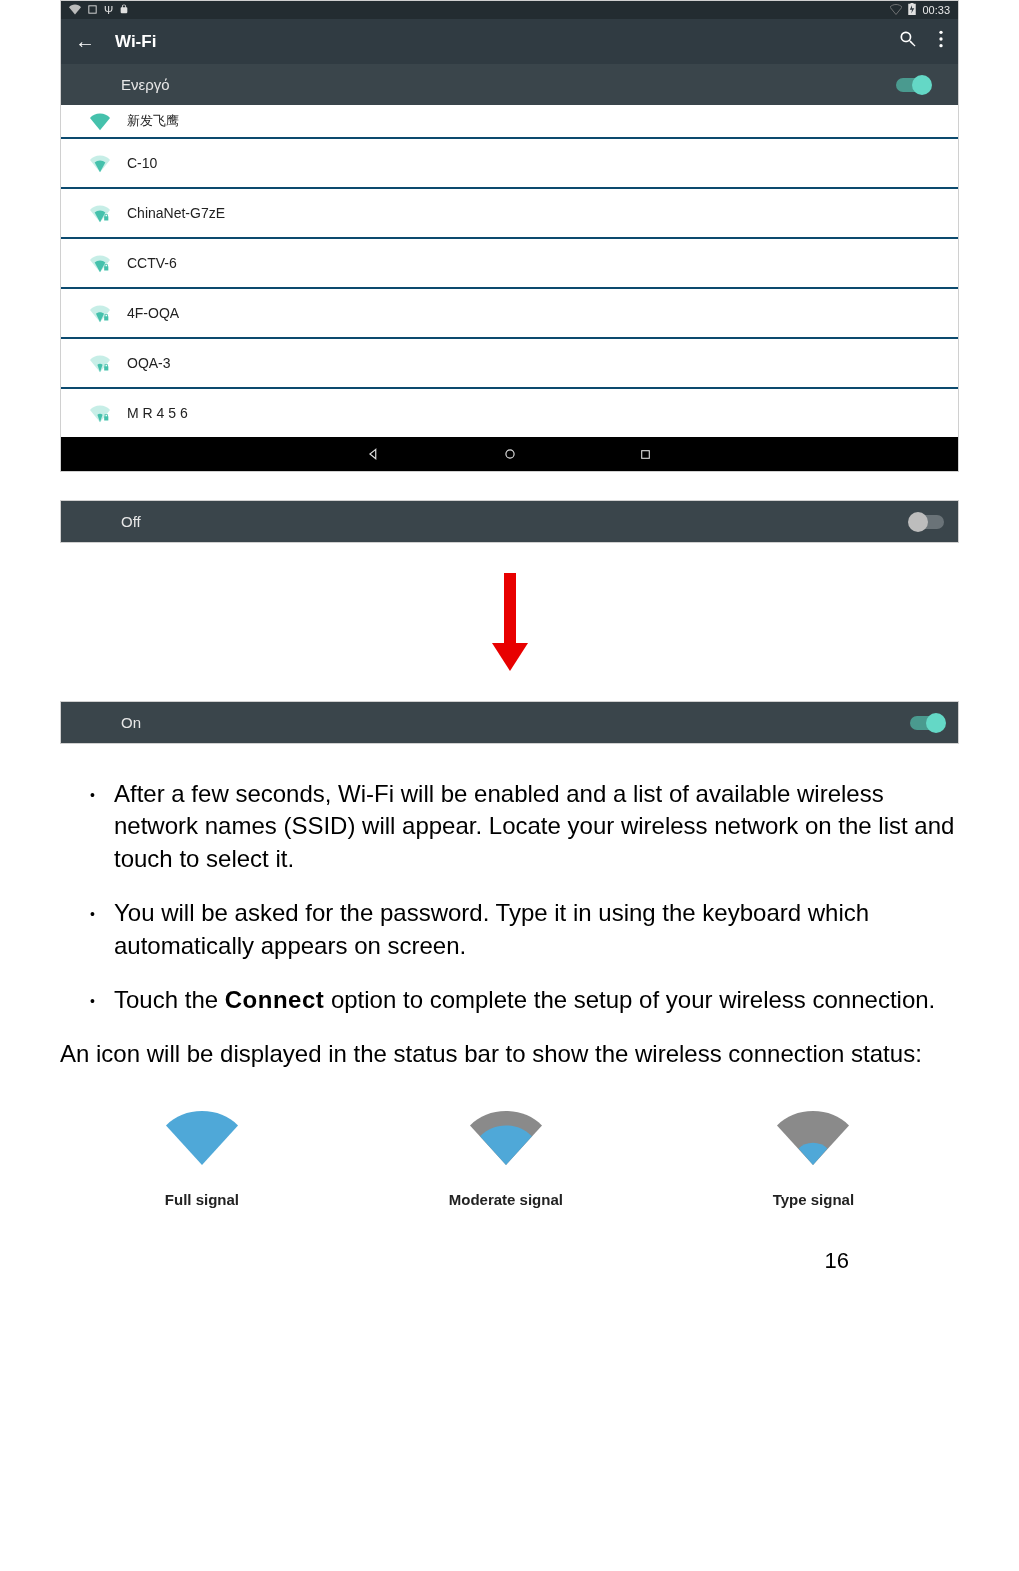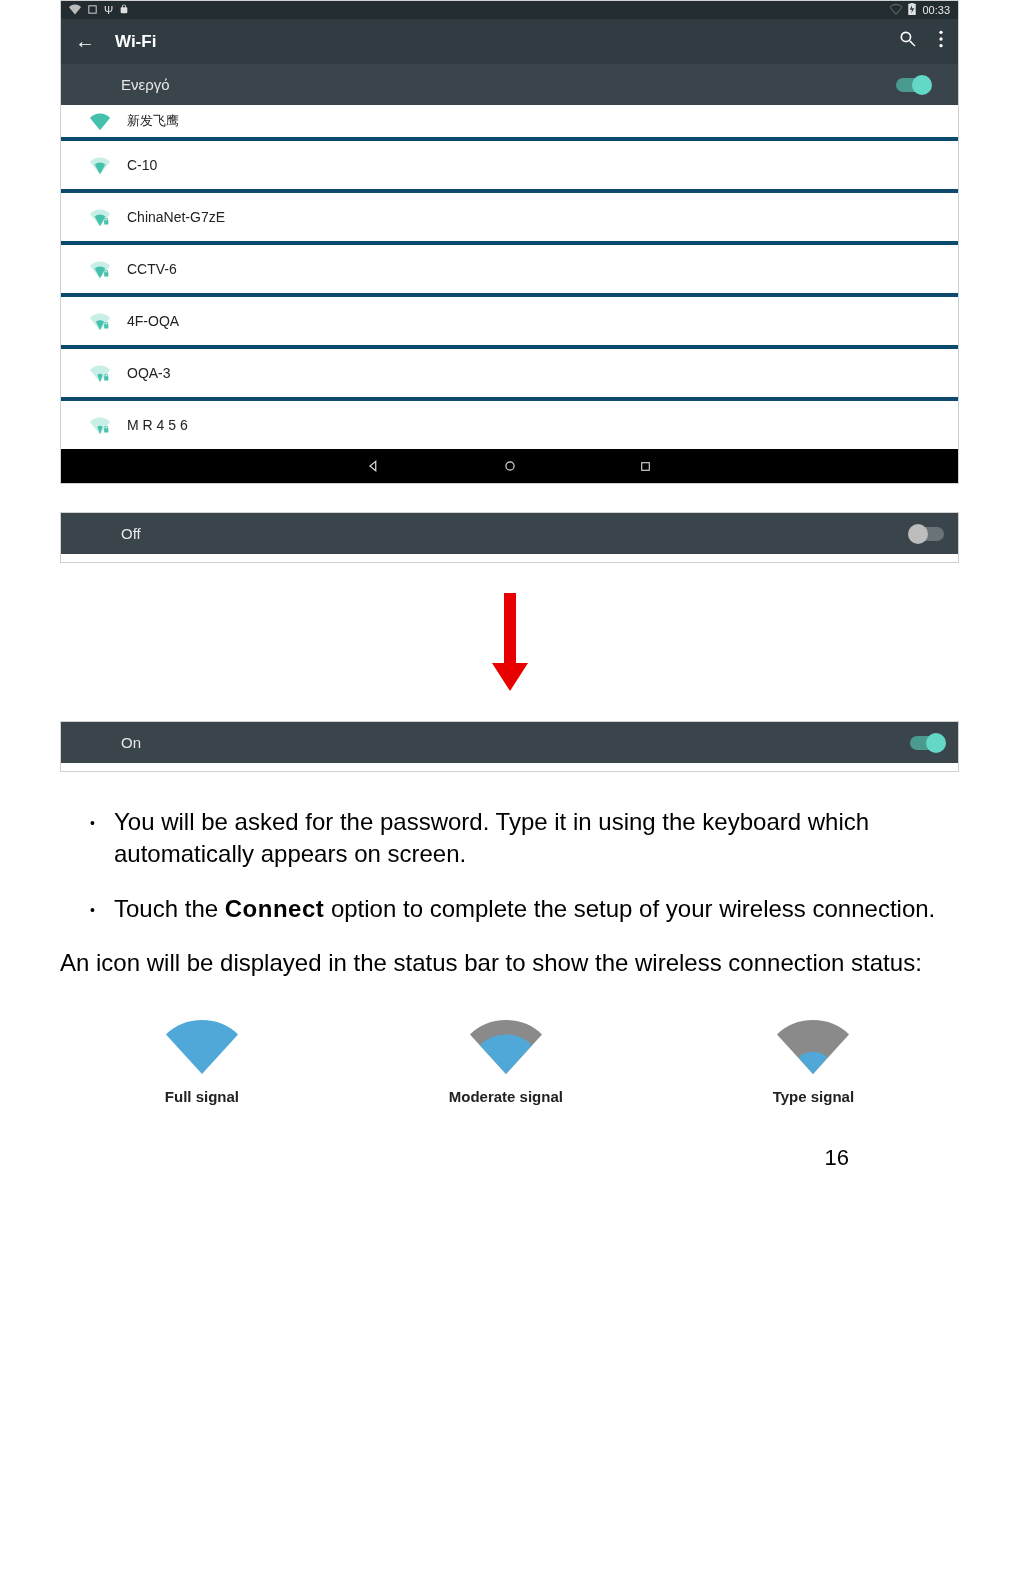--- a/index.html
+++ b/index.html
@@ -18,48 +18,48 @@
 
   .toggle-row { background: #3a454b; color: #e7e7e7; display: flex; align-items: center; padding: 12px 28px 12px 60px; font-size: 15px; }
   .toggle-row .label { flex: 1; }
   .switch { width: 34px; height: 14px; border-radius: 10px; position: relative; }
   .switch.on { background: #4a9a8f; }
   .switch.on::after { content: ""; position: absolute; right: -2px; top: -3px; width: 20px; height: 20px; border-radius: 50%; background: #64d8c6; }
   .switch.off { background: #6a7378; }
   .switch.off::after { content: ""; position: absolute; left: -2px; top: -3px; width: 20px; height: 20px; border-radius: 50%; background: #bdbdbd; }
 
   .net-list { background: #fff; }
-  .net-row { display: flex; align-items: center; padding: 14px 14px 14px 12px; border-bottom: 4px solid #0c4a6e; font-size: 14px; color: #222; }
+  .net-row { display: flex; align-items: center; padding: 14px 14px 14px 12px; border-bottom: 2px solid #0c4a6e; font-size: 14px; color: #222; }
   .net-row:last-child { border-bottom: none; }
   .net-row .nicon { width: 54px; display: flex; justify-content: center; }
   .net-row .ssid { flex: 1; }
 
   .wifi-svg { width: 20px; height: 20px; }
 
   .system-bar { background: #000; display: flex; justify-content: center; gap: 120px; align-items: center; padding: 9px 0; }
   .sysbtn { width: 16px; height: 16px; display: inline-flex; align-items: center; justify-content: center; color: #e0e0e0; font-size: 14px; }
 
-  .state-bar { background: #3a454b; color: #e7e7e7; display: flex; align-items: center; padding: 12px 14px 12px 60px; font-size: 15px; margin-bottom: 8px; }
+  .state-bar { background: #3a454b; color: #e7e7e7; display: flex; align-items: center; padding: 12px 14px 12px 60px; font-size: 15px; margin-bottom: 0; }
   .state-bar .label { flex: 1; }
   .state-wrap { border: 1px solid #d0d0d0; margin-bottom: 0; }
 
   .arrow-block { display: flex; justify-content: center; padding: 30px 0; }
   .arrow-shaft { width: 12px; height: 70px; background: #e80000; }
   .arrow-wrap { display: flex; flex-direction: column; align-items: center; }
   .arrow-head { width: 0; height: 0; border-left: 18px solid transparent; border-right: 18px solid transparent; border-top: 28px solid #e80000; }
 
   .instructions { font-size: 24px; line-height: 1.35; margin-top: 34px; }
   .instructions ul { list-style: none; padding-left: 30px; }
   .instructions li { position: relative; margin-bottom: 22px; padding-left: 24px; }
   .instructions li::before { content: "•"; position: absolute; left: 0; top: 8px; font-size: 14px; font-family: Arial; }
   .bold-mono { font-family: Verdana, sans-serif; font-weight: 700; letter-spacing: 0.5px; }
   .para { font-size: 24px; line-height: 1.35; margin-top: 6px; }
 
   .signal-row { display: flex; justify-content: space-around; margin-top: 40px; margin-bottom: 40px; }
-  .signal-col { display: flex; flex-direction: column; align-items: center; gap: 14px; }
+  .signal-col { display: flex; flex-direction: column; align-items: center; gap: 26px; }
   .signal-col .cap { font-size: 15px; font-weight: 600; color: #222; }
   .big-wifi { width: 72px; height: 54px; }
 
   .page-num { text-align: right; font-size: 22px; padding-right: 110px; margin-top: 30px; }
 </style>
 </head>
 <body>
 
 <div class="page">
 
@@ -235,20 +235,21 @@
 
   <div class="state-wrap">
     <div class="state-bar">
       <span class="label">On</span>
       <span class="switch on"></span>
     </div>
   </div>
 
   <div class="instructions">
     <ul>
+      <li><span>After a few seconds, Wi-Fi will be enabled and a list of available wireless network names (SSID) will appear. Locate your wireless network on the list and touch to select it.</span></li>
       <li><span>You will be asked for the password. Type it in using the keyboard which automatically appears on screen.</span></li>
       <li><span>Touch the </span><span class="bold-mono">Connect</span><span> option to complete the setup of your wireless connection.</span></li>
     </ul>
   </div>
 
   <p class="para">An icon will be displayed in the status bar to show the wireless connection status:</p>
 
   <div class="signal-row">
     <div class="signal-col">
       <svg class="big-wifi" viewBox="0 0 100 75">

